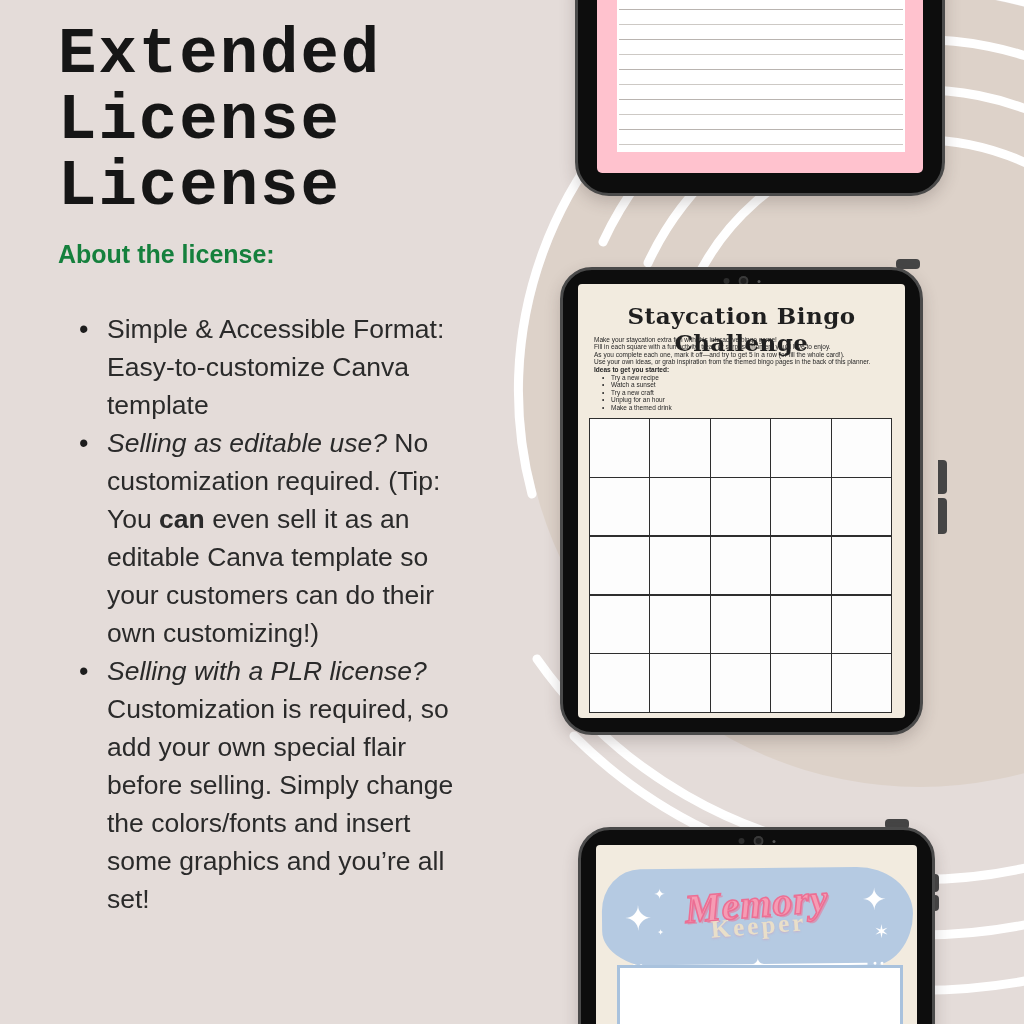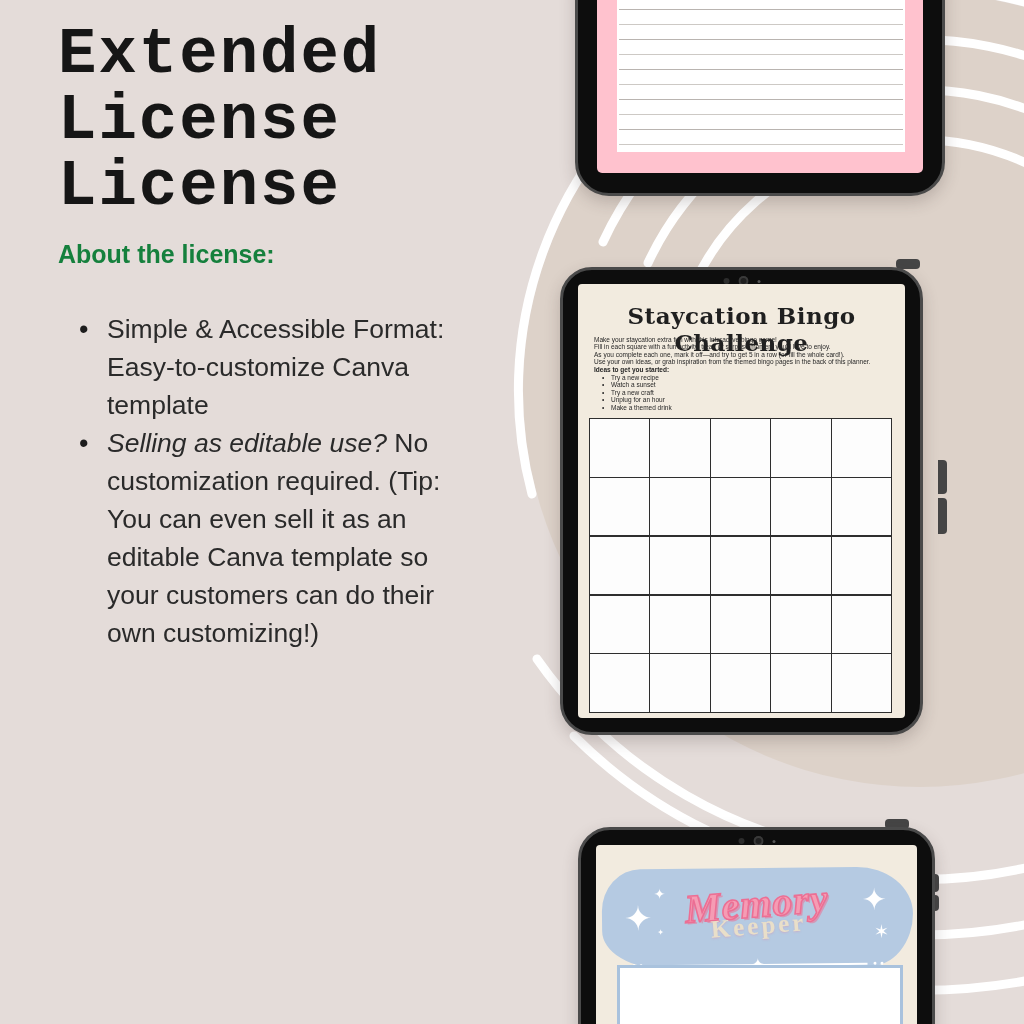--- a/index.html
+++ b/index.html
@@ -24,21 +24,21 @@
   #subtitle{position:absolute;left:0;top:240px;font-size:25px;font-weight:700;
     color:#15803d;}
   #bullets{position:absolute;left:0;top:306px;margin:4px;padding:0 0 0 45px;
     list-style:none;width:460px;}
   #bullets li{position:relative;margin:0;font-size:26.5px;line-height:38px;
     color:var(--body_text);}
   #bullets li::before{content:"\2022";position:absolute;left:-28px;top:0;
     font-size:27px;color:#1d1d1d;}
   #bullets span{white-space:pre-line;}
   #bullets .italic{font-style:italic;}
-  #bullets .bold{font-weight:400;}
+  #bullets .bold{font-weight:700;}
 
   
   .tablet{position:absolute;background:var(--bezel);
     border:3px solid var(--bezel_edge);box-sizing:border-box;
     box-shadow:0 6px 16px rgba(60,45,45,.22);}
   .cam{position:absolute;left:50%;transform:translateX(-50%);top:6px;
     display:flex;align-items:center;gap:9px;}
   .cam i{display:block;border-radius:50%;background:#2c2c2c;}
   .cam .d1{width:6px;height:6px;}
   .cam .d2{width:10px;height:10px;background:#1f1f1f;box-shadow:inset 0 0 0 2px #3a3a3a;}
@@ -132,20 +132,27 @@
     <ul id="bullets">
         <li><span class="normal">Simple &amp; Accessible Format:
 Easy-to-customize Canva
 template</span></li>
         <li><span class="italic">Selling as editable use?</span><span class="normal"> No
 customization required. (Tip:
 You </span><span class="bold">can</span><span class="normal"> even sell it as an
 editable Canva template so
 your customers can do their
 own customizing!)</span></li>
+        <li><span class="italic">Selling with a PLR license?</span><span class="normal">
+Customization is required, so
+add your own special flair
+before selling. Simply change
+the colors/fonts and insert
+some graphics and you’re all
+set!</span></li>
       </ul>
   </div>
 
   <div class="nub" style="left:896px;top:259px;width:24px;height:10px;"></div>
   <div class="nub" style="left:938px;top:460px;width:9px;height:34px;border-radius:0 4px 4px 0;"></div>
   <div class="nub" style="left:938px;top:498px;width:9px;height:36px;border-radius:0 4px 4px 0;"></div>
   <div class="nub" style="left:885px;top:819px;width:24px;height:10px;"></div>
   <div class="nub" style="left:930px;top:874px;width:9px;height:18px;border-radius:0 4px 4px 0;"></div>
   <div class="nub" style="left:930px;top:895px;width:9px;height:16px;border-radius:0 4px 4px 0;"></div>
 

